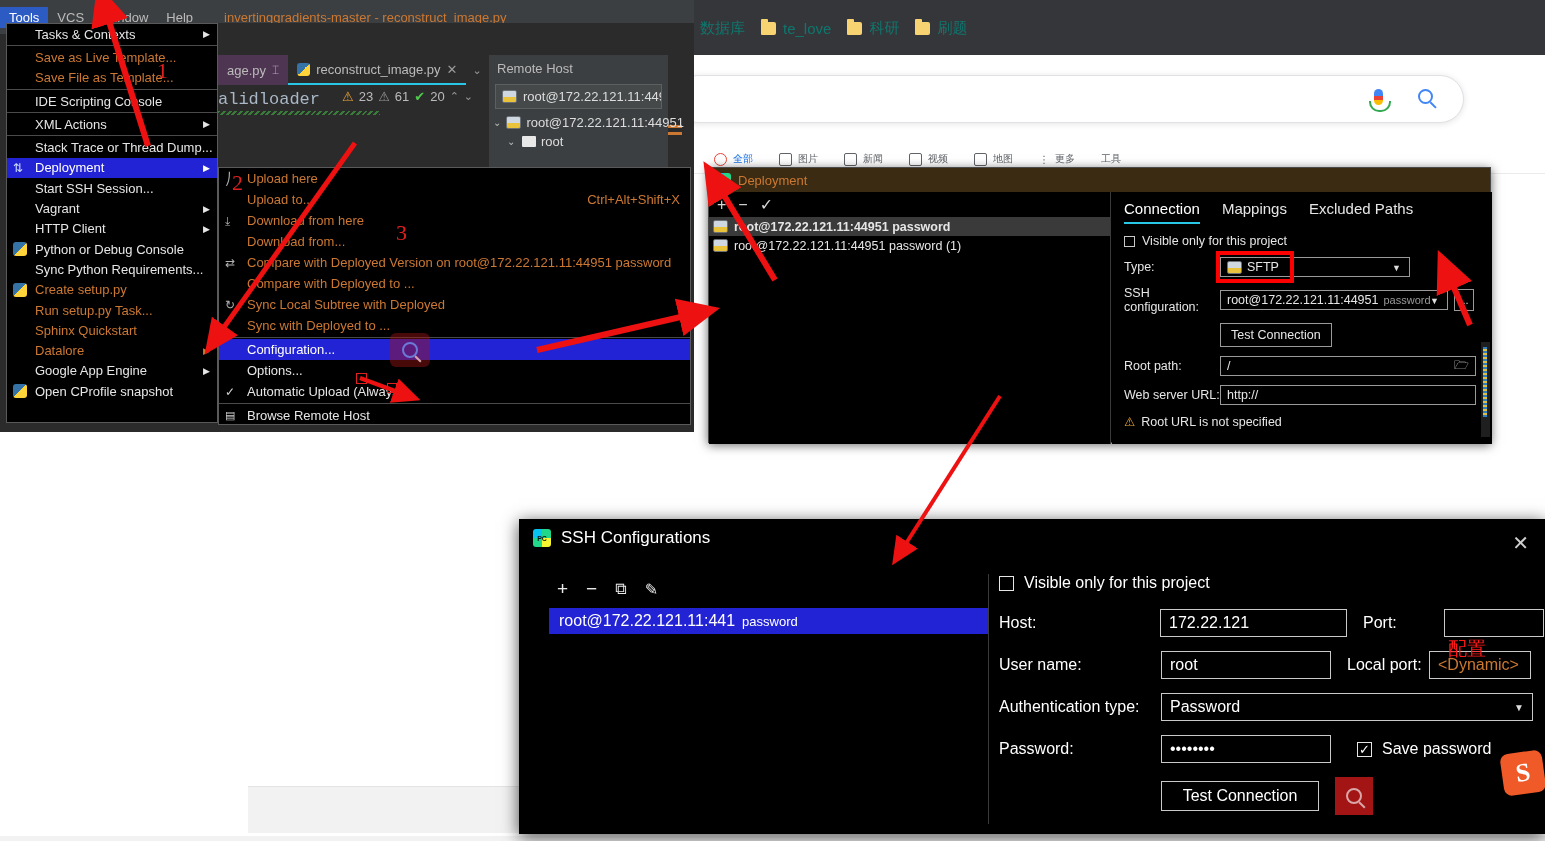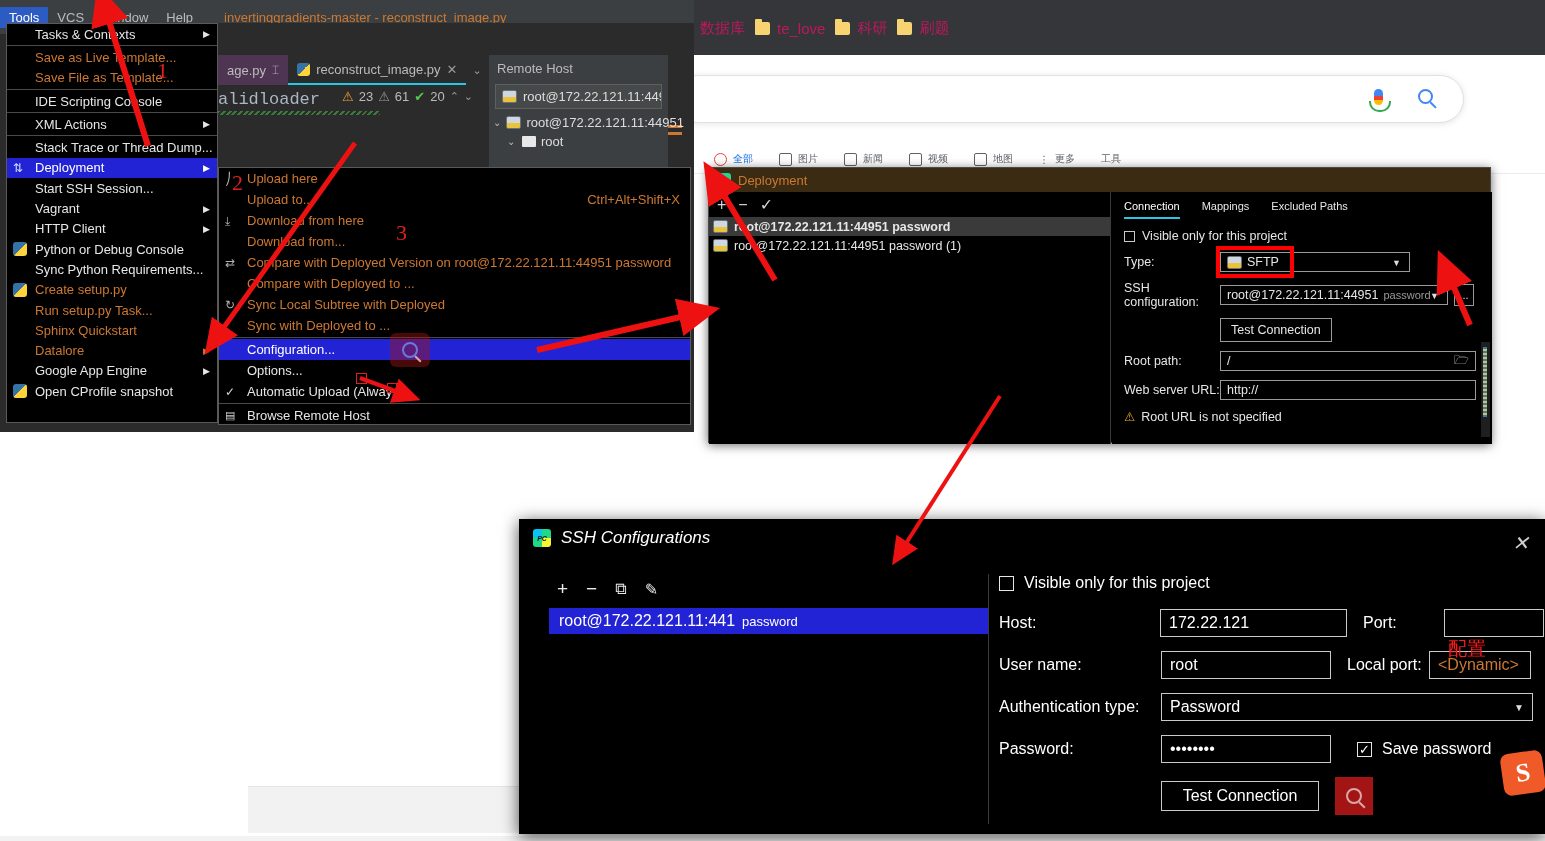--- a/index.html
+++ b/index.html
@@ -11,22 +11,22 @@
   }
   #root { position: relative; width: 1545px; height: 841px; }
 
   
   .browser-chrome {
     position: absolute; left: 694px; top: 0; width: 851px; height: 55px;
     background: #35363a;
   }
   .bookmark-bar {
     position: absolute; left: 694px; top: 10px; height: 36px;
-    display: flex; align-items: center; gap: 10px; padding-left: 6px;
-    color: #be185d; font-size: 15px; white-space: nowrap;
+    display: flex; align-items: center; gap: 16px; padding-left: 6px;
+    color: #0f766e; font-size: 15px; white-space: nowrap;
   }
   .bm { display: flex; align-items: center; gap: 7px; }
   .folder-ico {
     width: 15px; height: 13px; background: #f7d372; border-radius: 1px 2px 2px 1px;
     position: relative; display: inline-block;
   }
   .folder-ico::before {
     content: ""; position: absolute; left: 0; top: -3px; width: 7px; height: 4px;
     background: #f7d372; border-radius: 1px 1px 0 0;
   }
@@ -217,21 +217,21 @@
     background: conic-gradient(#21d789 0 25%, #f5f531 25% 50%, #21d789 50% 75%, #07c3f2 75% 100%);
     position:relative;
   }
   .pc-ico::after{ content:"PC"; position:absolute; inset:0; font-size:7px; color:#111;
     display:flex; align-items:center; justify-content:center; font-weight:bold; }
   .dd-left { position:absolute; left:0; top:24px; width:402px; height:252px; background:#000; border-right:1px solid #3a3a3a; }
   .dd-toolbar { display:flex; align-items:center; gap:12px; height:25px; padding:0 8px; color:#d8d8d8; font-size:16px; }
   .dd-list-row { display:flex; align-items:center; gap:6px; height:19px; padding:0 4px; font-size:12.5px; color:#e6e6e6; white-space:nowrap; }
   .dd-list-row.sel { background:#3a3a3a; font-weight:bold; }
   .dd-right { position:absolute; left:403px; top:24px; width:380px; height:252px; background:#000; }
-  .dd-tabs { display:flex; gap:22px; padding:8px 12px 0 12px; font-size:11px; color:#e6e6e6; }
+  .dd-tabs { display:flex; gap:22px; padding:8px 12px 0 12px; font-size:15px; color:#e6e6e6; }
   .dd-tab.active { color:#ffffff; border-bottom:2px solid #28c7e5; padding-bottom:5px; }
   .dd-tab { padding-bottom:5px; }
   .dd-form { padding:10px 12px 0 12px; font-size:12.5px; color:#e6e6e6; }
   .frow { display:flex; align-items:center; margin-bottom:9px; }
   .flabel { width:96px; flex:none; }
   .chkbox { width:11px; height:11px; border:1px solid #c9c9c9; background:#000; display:inline-block; margin-right:7px; flex:none; }
   .inputbox { height:20px; border:1px solid #9a9a9a; background:#000; color:#e6e6e6;
      display:flex; align-items:center; padding:0 6px; font-size:12.5px; }
   .combo { position:relative; }
   .combo .cb-arrow { position:absolute; right:8px; top:5px; font-size:9px; color:#ddd; }
@@ -245,21 +245,21 @@
   .mini-scroll { position:absolute; right:2px; top:150px; width:9px; height:95px; background:#1f1f1f; }
   .mini-scroll::after{ content:""; position:absolute; left:2px; top:5px; width:4px; height:70px;
      background: repeating-linear-gradient(#2d7fc1 0 2px, #e0c040 2px 4px); }
   .folder-btn { margin-left:auto; color:#ddd; font-size:12px; }
 
   
   .dlg-ssh {
     position:absolute; left:519px; top:519px; width:1026px; height:315px;
     background:#000000; z-index:40; box-shadow:0 3px 16px rgba(0,0,0,.7);
   }
-  .ssh-title { height:38px; display:flex; align-items:center; gap:10px; padding:0 14px;font-style:italic; }
+  .ssh-title { height:38px; display:flex; align-items:center; gap:10px; padding:0 14px; }
   .ssh-title .t { color:#ffffff; font-size:17px; }
   .ssh-close { position:absolute; right:16px; top:12px; color:#cfcfcf; font-size:20px; }
   .ssh-left { position:absolute; left:30px; top:55px; width:440px; height:250px; border-right:1px solid #3a3a3a; }
   .ssh-toolbar { display:flex; align-items:center; gap:18px; height:30px; padding-left:8px; color:#e9e9e9; font-size:19px; }
   .ssh-row-sel { margin-top:4px; height:26px; background:#2323d6; color:#ffffff; display:flex; align-items:center; padding-left:10px; font-size:16px; }
   .ssh-row-sel .pw { font-size:13px; margin-left:7px; color:#fff; }
   .ssh-right { position:absolute; left:480px; top:55px; width:545px; height:250px; }
   .ssh-frow { display:flex; align-items:center; margin-bottom:14px; }
   .ssh-label { color:#ffffff; font-size:16px; }
   .ssh-input { border:1px solid #c9c9c9; background:#000; color:#ffffff; font-size:16px;

